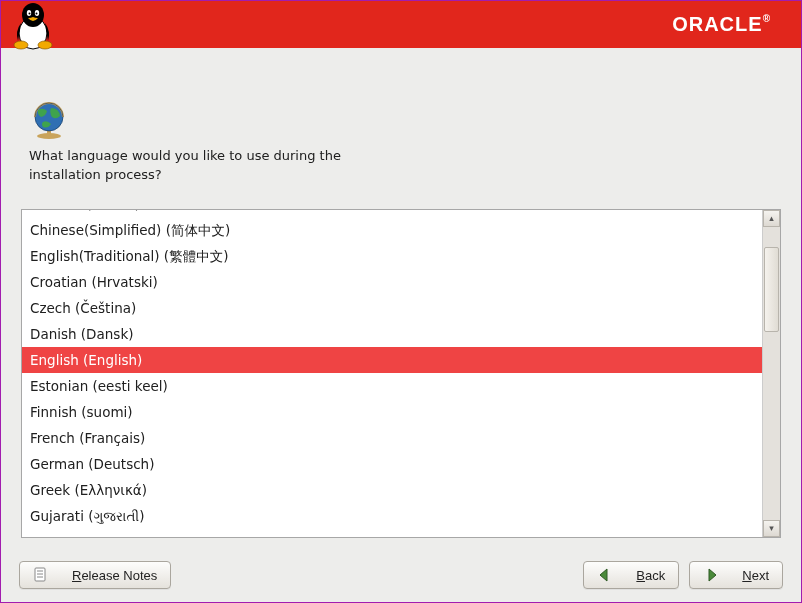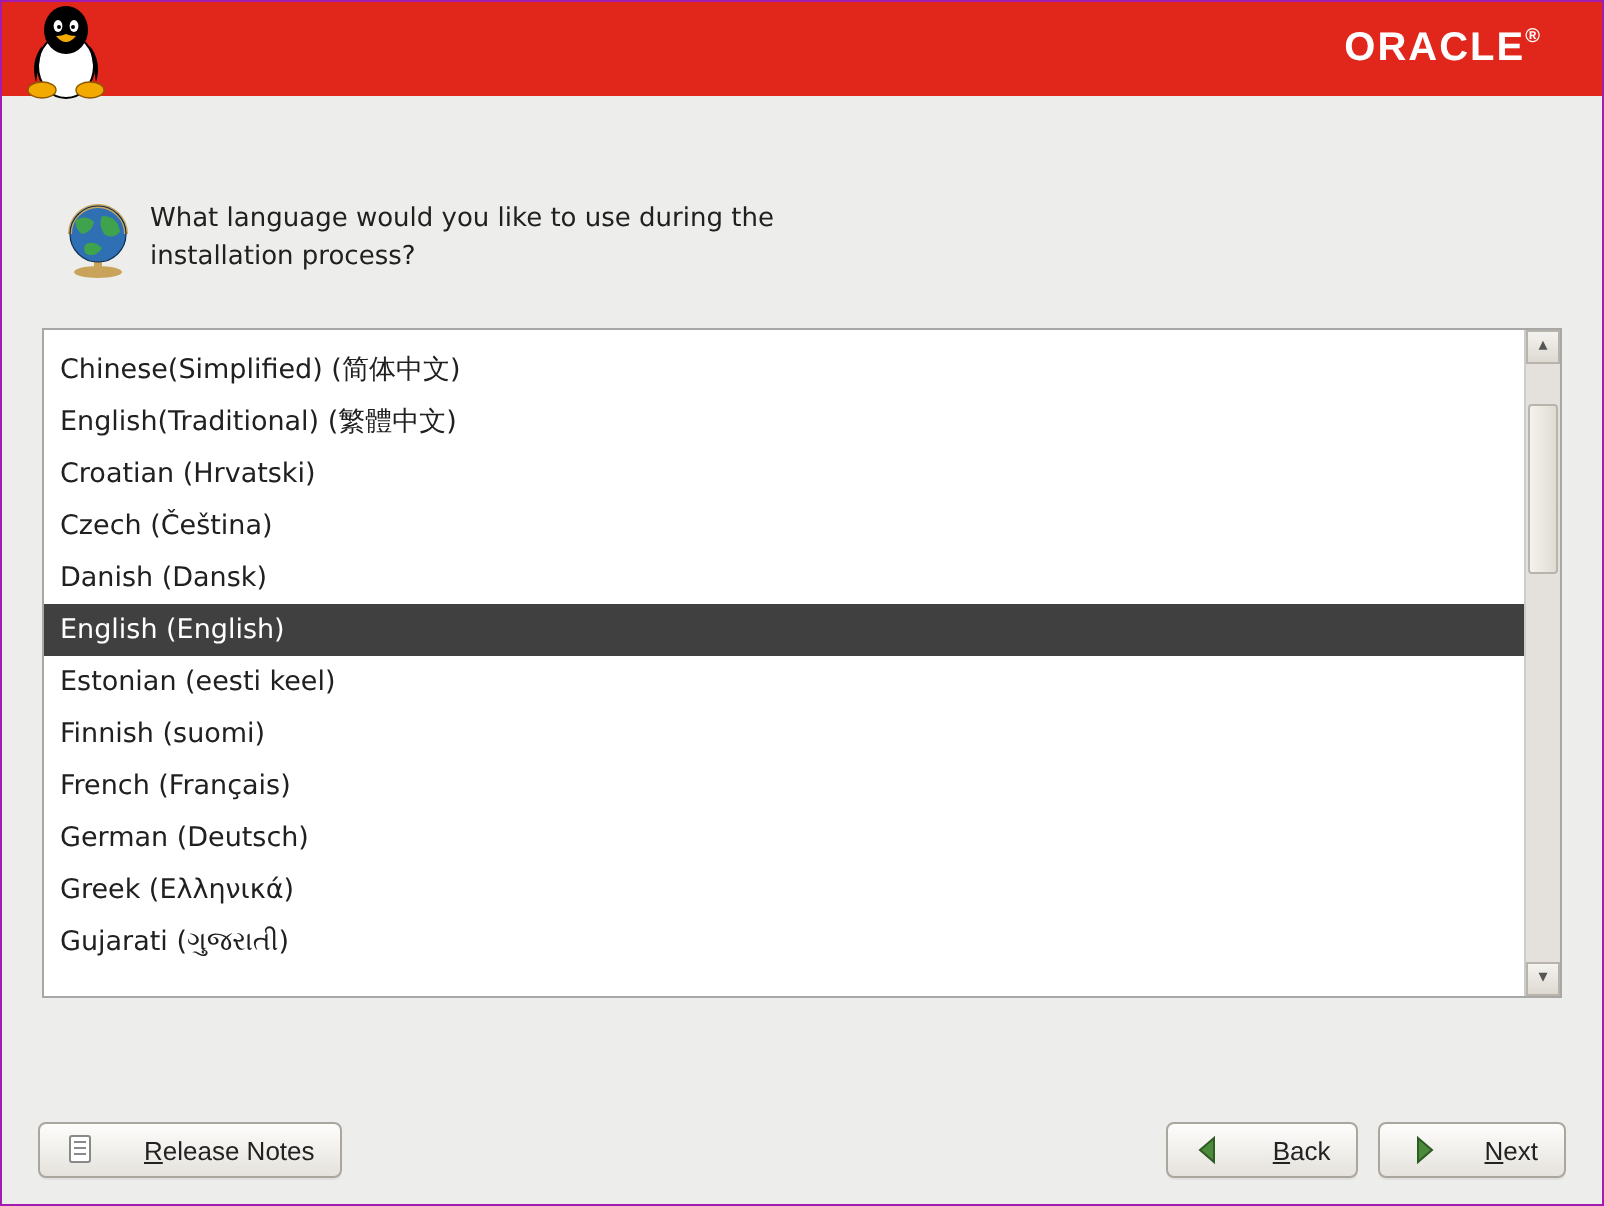--- a/index.html
+++ b/index.html
@@ -49,20 +49,21 @@
       padding: 52px 20px 10px 20px;
       display: flex;
       flex-direction: column;
     }
     .prompt-row {
       display: flex;
       align-items: flex-start;
       gap: 6px;
       margin-bottom: 24px;
       padding-left: 8px;
+      flex-direction: column;
     }
     .globe-icon {
       width: 40px;
       height: 40px;
       flex-shrink: 0;
     }
     .prompt-text {
       font-size: 13px;
       line-height: 1.45;
       padding-top: 1px;
@@ -82,21 +83,21 @@
     .lang-list ul { list-style: none; }
     .lang-item {
       padding: 4px 8px;
       font-size: 13.5px;
       line-height: 18px;
       cursor: pointer;
       white-space: nowrap;
     }
     .lang-item.cutoff-top { margin-top: -19px; }
     .lang-item.selected {
-      background: #404040;
+      background: #ef4444;
       color: #fff;
     }
     .scrollbar {
       width: 18px;
       background: #e4e1dc;
       border-left: 1px solid #ccc;
       position: relative;
       display: flex;
       flex-direction: column;
     }

